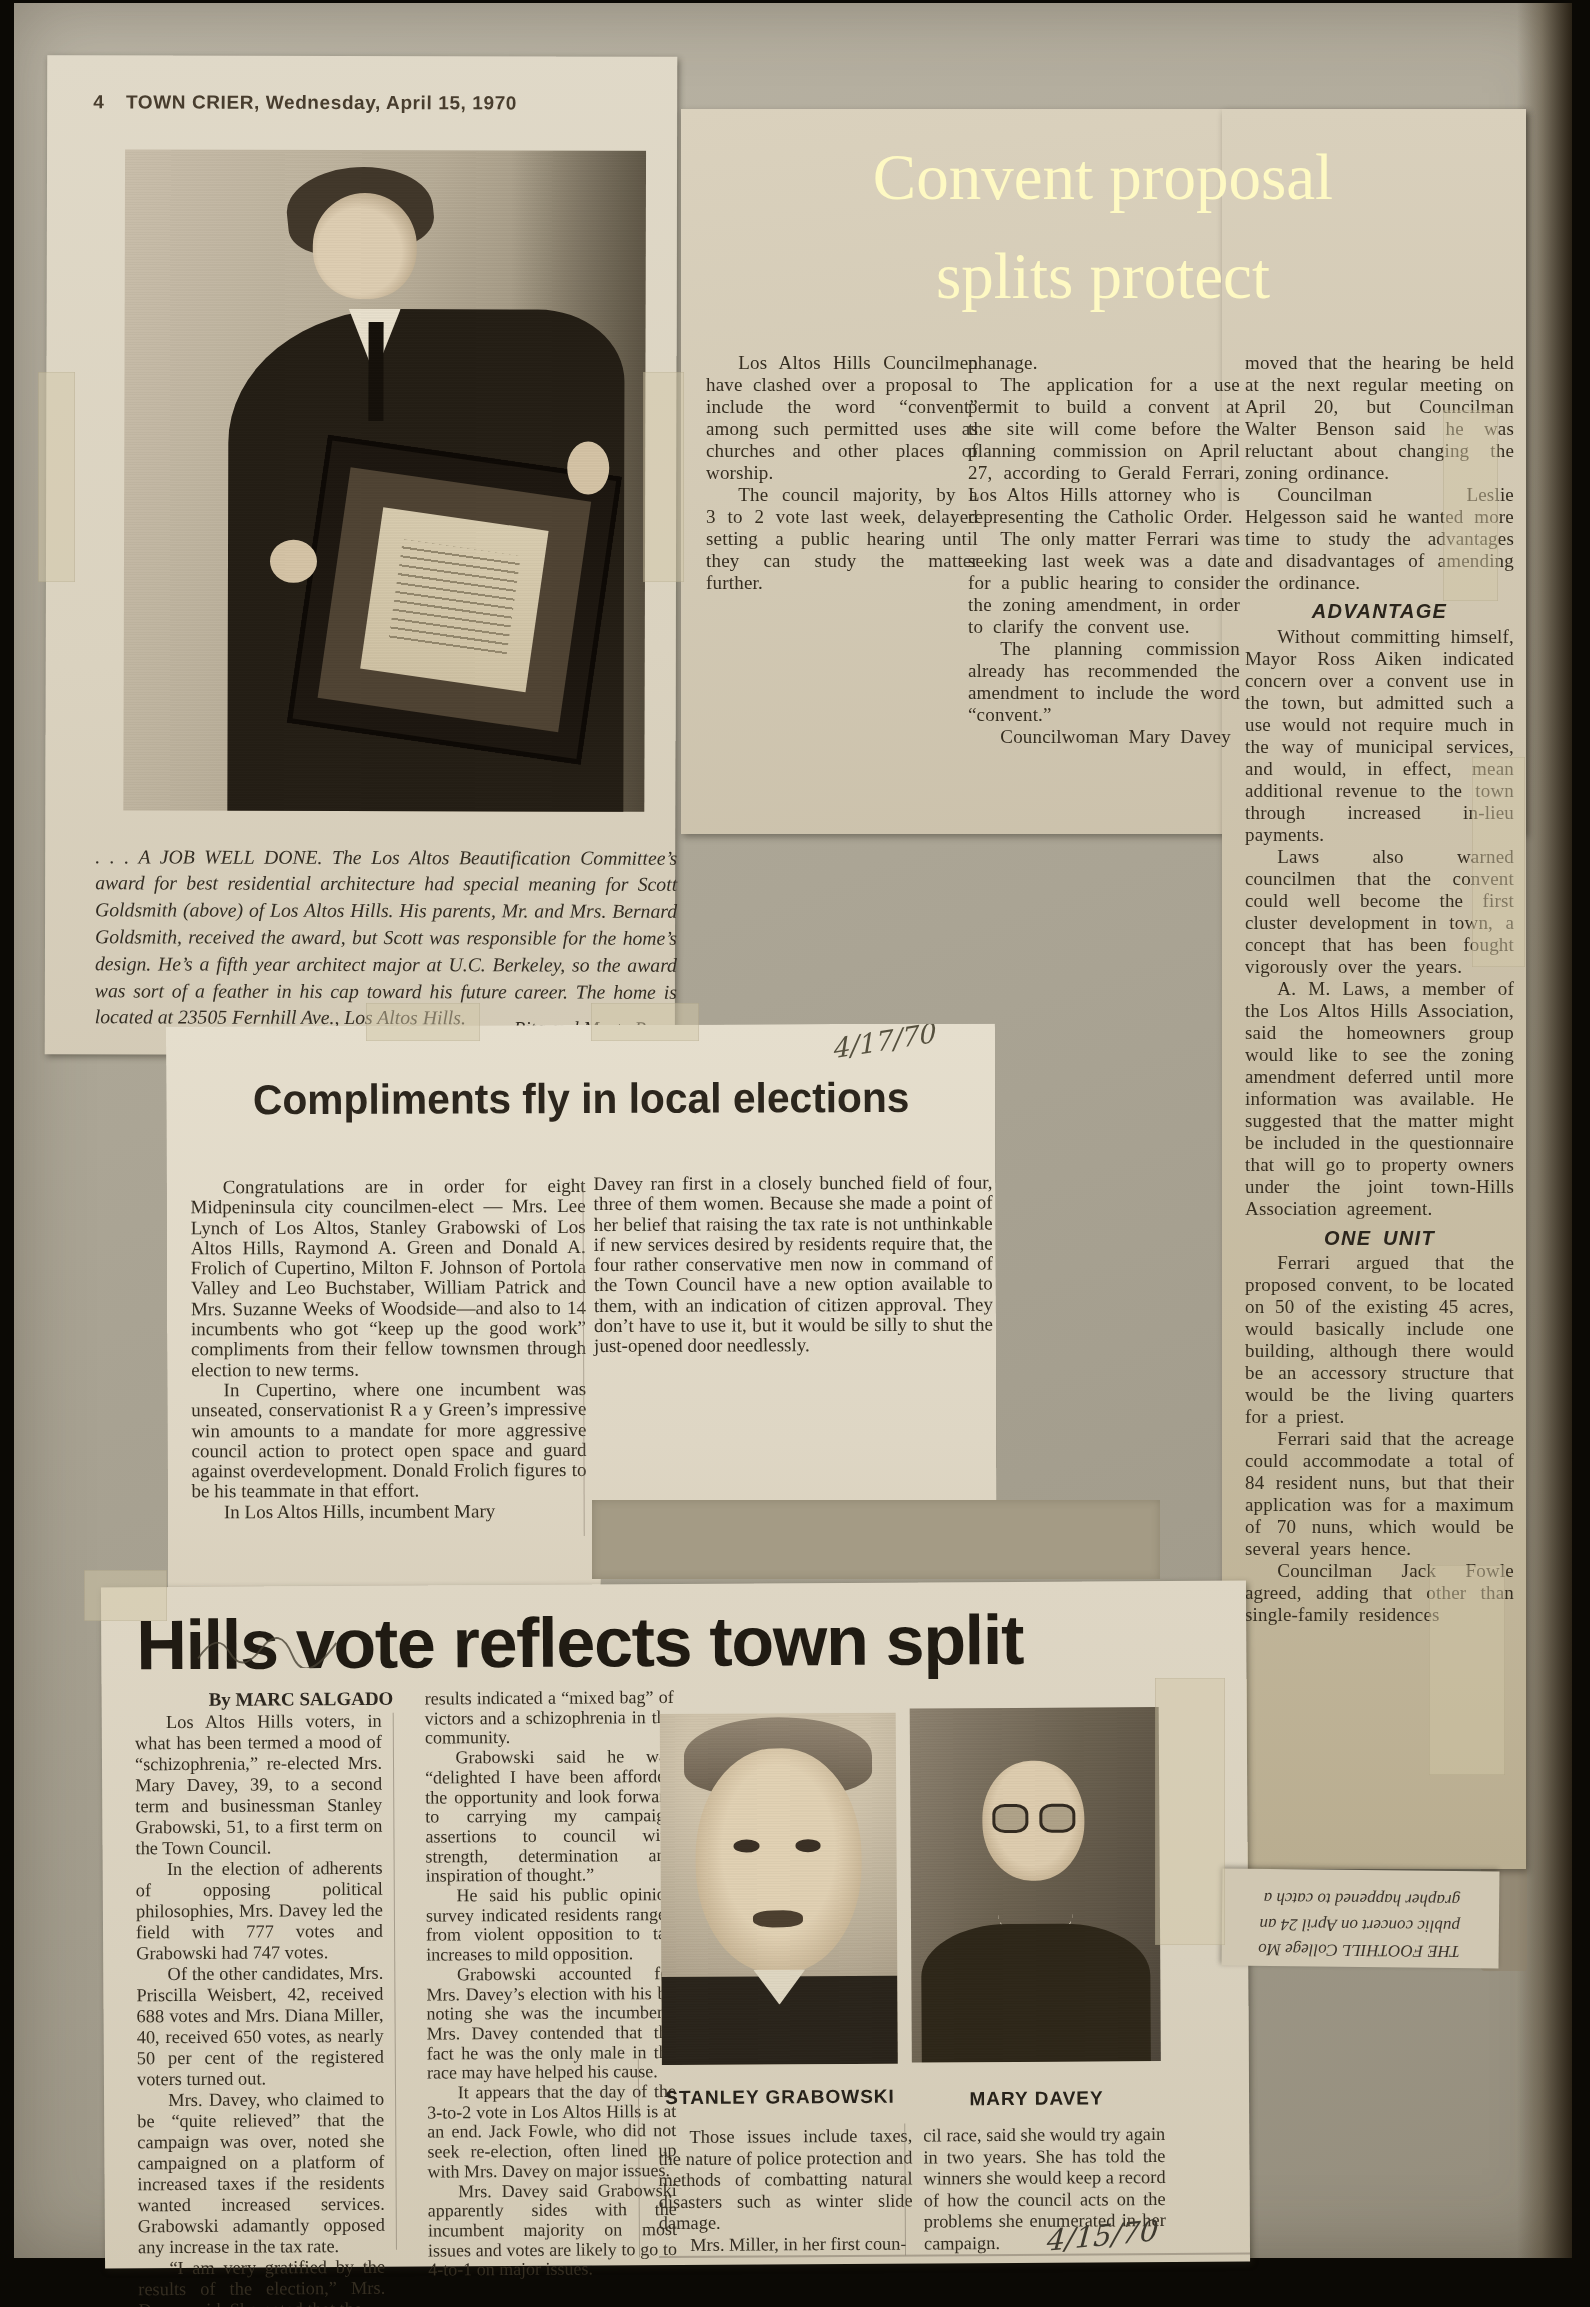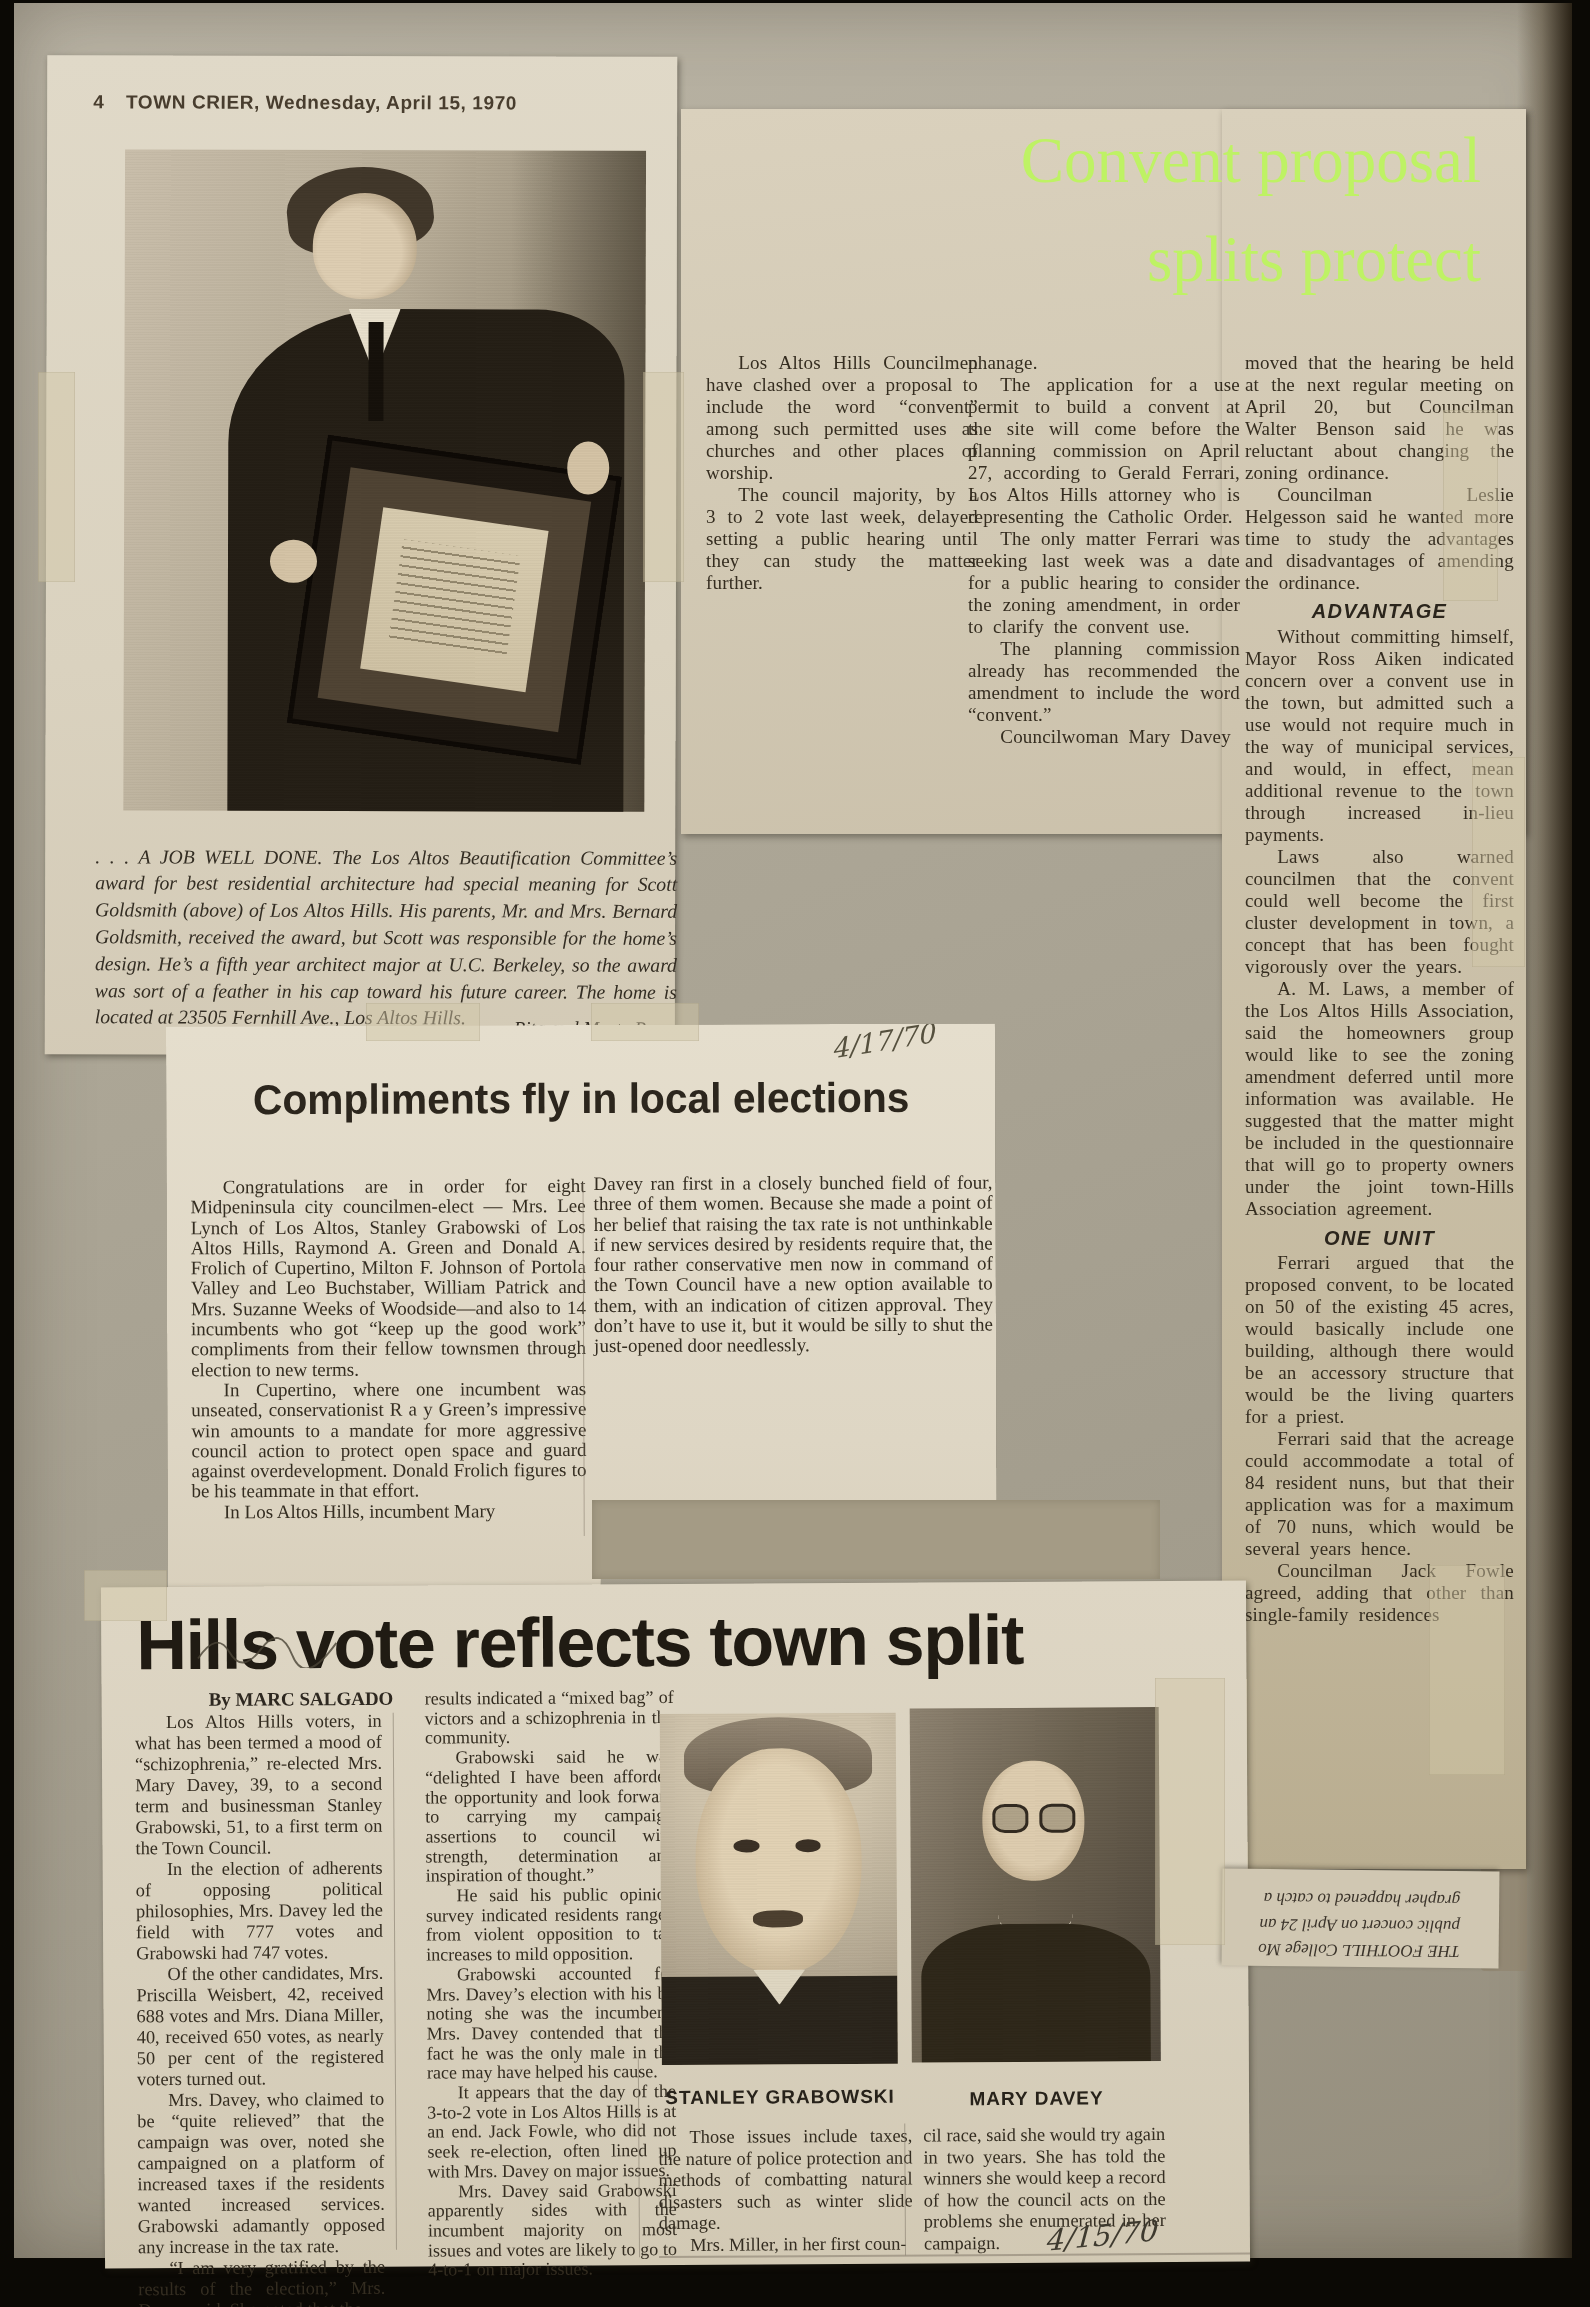--- a/index.html
+++ b/index.html
@@ -70,22 +70,22 @@
     color:#332d23;text-align:right;}
 
   
   #convent{left:681px;top:109px;width:845px;height:1760px;}
   #convent .paper-a{left:0;top:0;width:845px;height:725px;
     background:linear-gradient(175deg,#dad1bd 0%,#d2c9b4 55%,#cbc1ab 100%);
     box-shadow:1.9px 2.5px 6.4px rgba(35,30,20,.4);}
   #convent .paper-b{left:541px;top:0;width:304px;height:1760px;
     background:linear-gradient(#d9d0bc 0%,#cec4ae 35%,#c4b99e 75%,#b9ad90 100%);
     box-shadow:1.9px 2.5px 6.4px rgba(35,30,20,.4);}
-  #convent-headline{left:44px;top:2px;width:756px;text-align:right;
-    font-family:"Liberation Serif",serif;font-size:65px;line-height:1.52;color:#bef264;}
+  #convent-headline{left:44px;top:19px;width:756px;text-align:center;
+    font-family:"Liberation Serif",serif;font-size:65px;line-height:1.52;color:#fef9c3;}
   #convent-headline span{display:block;}
   .ccol{font-size:19px;line-height:22px;color:#352d20;word-spacing:.26em;letter-spacing:.01em;}
   #ccol1{left:25px;top:243px;width:272px;}
   #ccol2{left:287px;top:243px;width:272px;}
   #ccol3{left:564px;top:243px;width:269px;}
 
   
   #compliments{left:167px;top:1025px;width:829px;height:596px;transform:rotate(-.2deg);
     background:linear-gradient(#e5decd 0%,#ded6c4 70%,#d8cfbb 100%);
     clip-path:polygon(0 0,100% 0,100% 84%,52.5% 84%,52% 100%,0 99%);}

